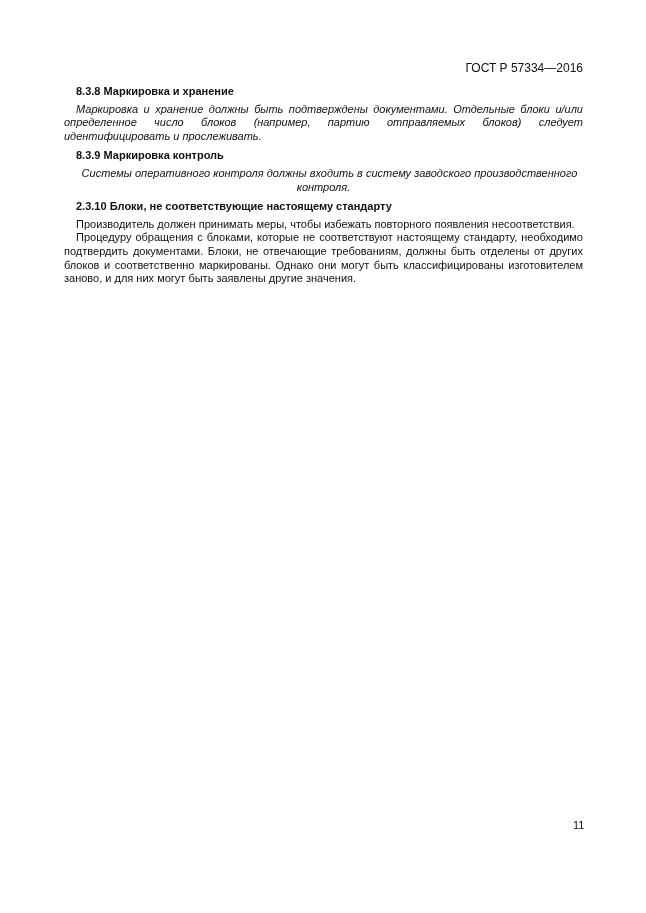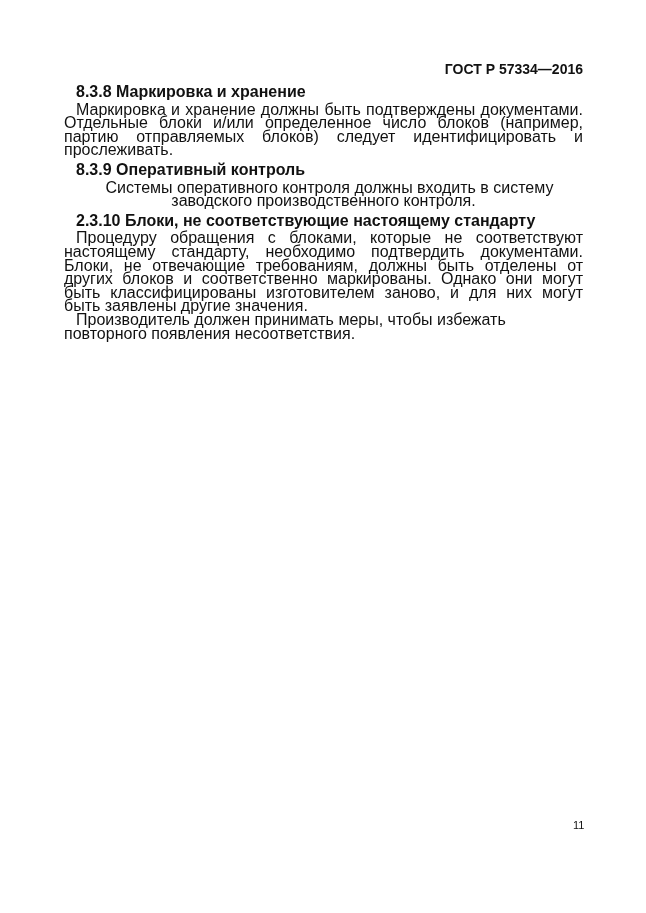--- a/index.html
+++ b/index.html
@@ -1,47 +1,47 @@
 <!DOCTYPE html>
 <html><head>
 <meta charset="utf-8">
 <style>
   html, body { margin:0; padding:0; background:#ffffff; }
   body { width:646px; height:913px; position:relative; overflow:hidden;
          font-family:"Liberation Sans", sans-serif; color:#111; }
   .page { position:absolute; left:0; top:0; width:646px; height:913px; background:#fff; }
-  .hdr { position:absolute; right:63px; top:61px; font-weight:bold; font-size:14px; letter-spacing:0; }
-  .content { position:absolute; left:64px; top:85px; width:519px; font-size:16px; line-height:13.6px; }
+  .hdr { position:absolute; right:63px; top:61px; font-weight:normal; font-size:12px; letter-spacing:0; }
+  .content { position:absolute; left:64px; top:85px; width:519px; font-size:11px; line-height:13.6px; }
   .h { font-weight:bold; margin:0; padding-left:12px; }
   .p { margin:0; text-indent:12px; text-align:justify; }
-  .gap-after-p { margin-bottom:6px; }
+  .gap-after-p { margin-bottom:6px;font-style:italic; }
   .gap-after-h { margin-bottom:4px; }
   .pagenum { position:absolute; left:573px; top:819px; font-size:11px;text-align:center; }
 </style>
 </head>
 <body>
 
 <div class="page">
 
   <div class="hdr">ГОСТ Р 57334—2016</div>
 
   <div class="content">
 
     <section>
       <p class="h gap-after-h">8.3.8 Маркировка и хранение</p>
       <p class="p gap-after-p">Маркировка и хранение должны быть подтверждены документами. Отдельные блоки и/или определенное число блоков (например, партию отправляемых блоков) следует идентифицировать и прослеживать.</p>
     </section>
 
     <section>
-      <p class="h gap-after-h">8.3.9 Оперативный контроль</p>
+      <p class="h gap-after-h">8.3.9 Маркировка контроль</p>
       <p class="p gap-after-p" style="text-align:center;">Системы оперативного контроля должны входить в систему заводского производственного контроля.</p>
     </section>
 
     <section>
       <p class="h gap-after-h">2.3.10 Блоки, не соответствующие настоящему стандарту</p>
+      <p class="p" style="text-align:left;">Производитель должен принимать меры, чтобы избежать повторного появления несоответствия.</p>
       <p class="p">Процедуру обращения с блоками, которые не соответствуют настоящему стандарту, необходимо подтвердить документами. Блоки, не отвечающие требованиям, должны быть отделены от других блоков и соответственно маркированы. Однако они могут быть классифицированы изготовителем заново, и для них могут быть заявлены другие значения.</p>
-      <p class="p" style="text-align:left;">Производитель должен принимать меры, чтобы избежать повторного появления несоответствия.</p>
     </section>
 
   </div>
 
   <div class="pagenum">11</div>
 </div>
 
 </body></html>

